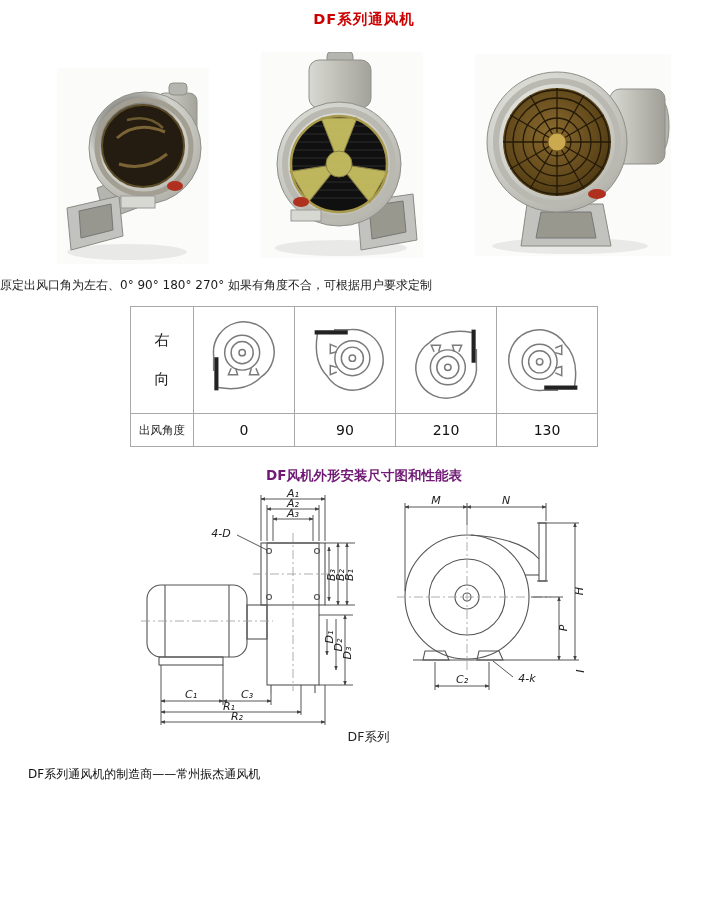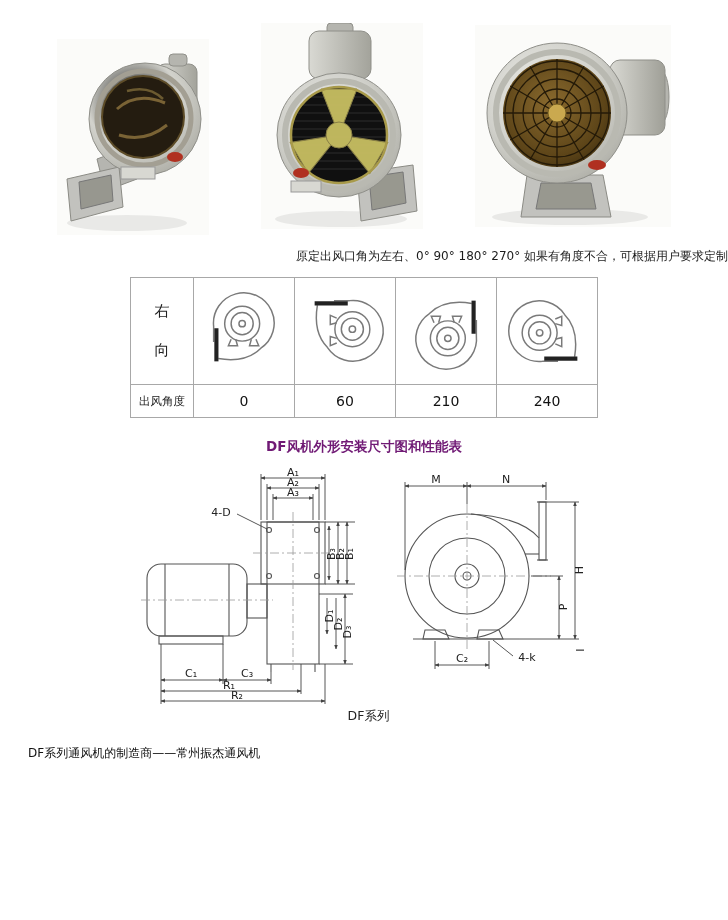--- a/index.html
+++ b/index.html
@@ -5,35 +5,35 @@
   html,body { margin:0; padding:0; background:#fff; }
   body { font-family:"DejaVu Sans","Liberation Sans",sans-serif; }
   .page { width:728px; height:920px; background:#fff; position:relative; overflow:hidden; }
 
   .title { text-align:center; color:#cc0000; font-weight:bold; font-size:14.5px; padding-top:10px; letter-spacing:1px; }
 
   .photo-strip { width:614px; margin:18px auto 0; height:216px; display:flex; align-items:center; justify-content:space-between; }
   .photo { display:block; }
   .photo-1 { margin-top:22px; }
 
-  .note { text-align:right; font-size:12px; color:#1c1c1c; margin-top:14px; }
+  .note { text-align:left; font-size:12px; color:#1c1c1c; margin-top:14px; }
 
   table.angle-table { border-collapse:collapse; margin:12px auto 0; background:#fff;border-radius:9px; }
   .angle-table td { border:1px solid #a8a8a8; text-align:center; vertical-align:middle; padding:0; }
   .col-label { width:62px; }
   .col-fan { width:100px; }
   .row-fans td { height:106px; }
   .row-angle td { height:32px; }
   .dir-label { width:16px; margin:0 auto; word-break:break-all; line-height:2.6; font-size:15px; color:#222; }
   .angle-hdr { font-size:11.5px; color:#222; }
   .angle-val { font-size:14px; color:#111; }
   .fan-diagram { width:92px; height:98px; display:block; margin:2px auto; }
 
   .drawing-heading { text-align:center; font-weight:bold; font-size:13.5px; color:#701a75; margin-top:20px; }
-  .drawings { display:flex; justify-content:center; align-items:flex-start; gap:16px; margin-top:8px; }
+  .drawings { display:flex; justify-content:center; align-items:flex-start; gap:16px; margin-top:0;font-style:italic; }
   .dim { font-size:11px; fill:#222; font-family:"DejaVu Sans",sans-serif; }
 
   .series-caption { text-align:center; font-size:12.5px; color:#222; margin-top:2px;padding-left:9px; }
 
   .footer { margin:16px 0 0 28px; font-size:12px; color:#111; line-height:2.1; }
   .footer span { display:block; white-space:nowrap; }
 </style>
 </head>
 <body>
 
@@ -46,20 +46,21 @@
       <circle cx="48" cy="42" r="12"></circle>
       <circle cx="48" cy="42" r="3.5"></circle>
       <path d="M36,59 l-3,7 h10 l-2,-7"></path>
       <path d="M58,59 l-2,7 h10 l-3,-7"></path>
     </g>
   </defs>
 </svg>
 
 <div class="page">
 
+  <div class="title">DF系列通风机</div>
 
   <div class="photo-strip">
 
     <svg class="photo photo-1" width="152" height="196" viewBox="0 0 152 196">
       <defs>
         <radialGradient id="g1" cx="40%" cy="35%" r="75%">
           <stop offset="0%" stop-color="#ececе8"></stop>
             <stop offset="0%" stop-color="#ececе8"></stop>
           <stop offset="55%" stop-color="#d2d2cc"></stop>
             <stop offset="100%" stop-color="#a8a8a0"></stop>
@@ -203,23 +204,23 @@
       </td>
       <td class="col-fan">
         <svg class="fan-diagram" viewBox="0 0 100 100">
               <use href="#fanSym" transform="rotate(270 50 50)"></use>
             </svg>
       </td>
     </tr>
     <tr class="row-angle">
       <td class="angle-hdr">出风角度</td>
       <td class="angle-val">0</td>
-      <td class="angle-val">60</td>
+      <td class="angle-val">90</td>
       <td class="angle-val">210</td>
-      <td class="angle-val">240</td>
+      <td class="angle-val">130</td>
     </tr>
   </tbody>
     </table>
 
   <div class="drawing-heading">DF风机外形安装尺寸图和性能表</div>
 
   <div class="drawings">
 
     <svg width="238" height="242" viewBox="0 0 238 242">
       <defs>

